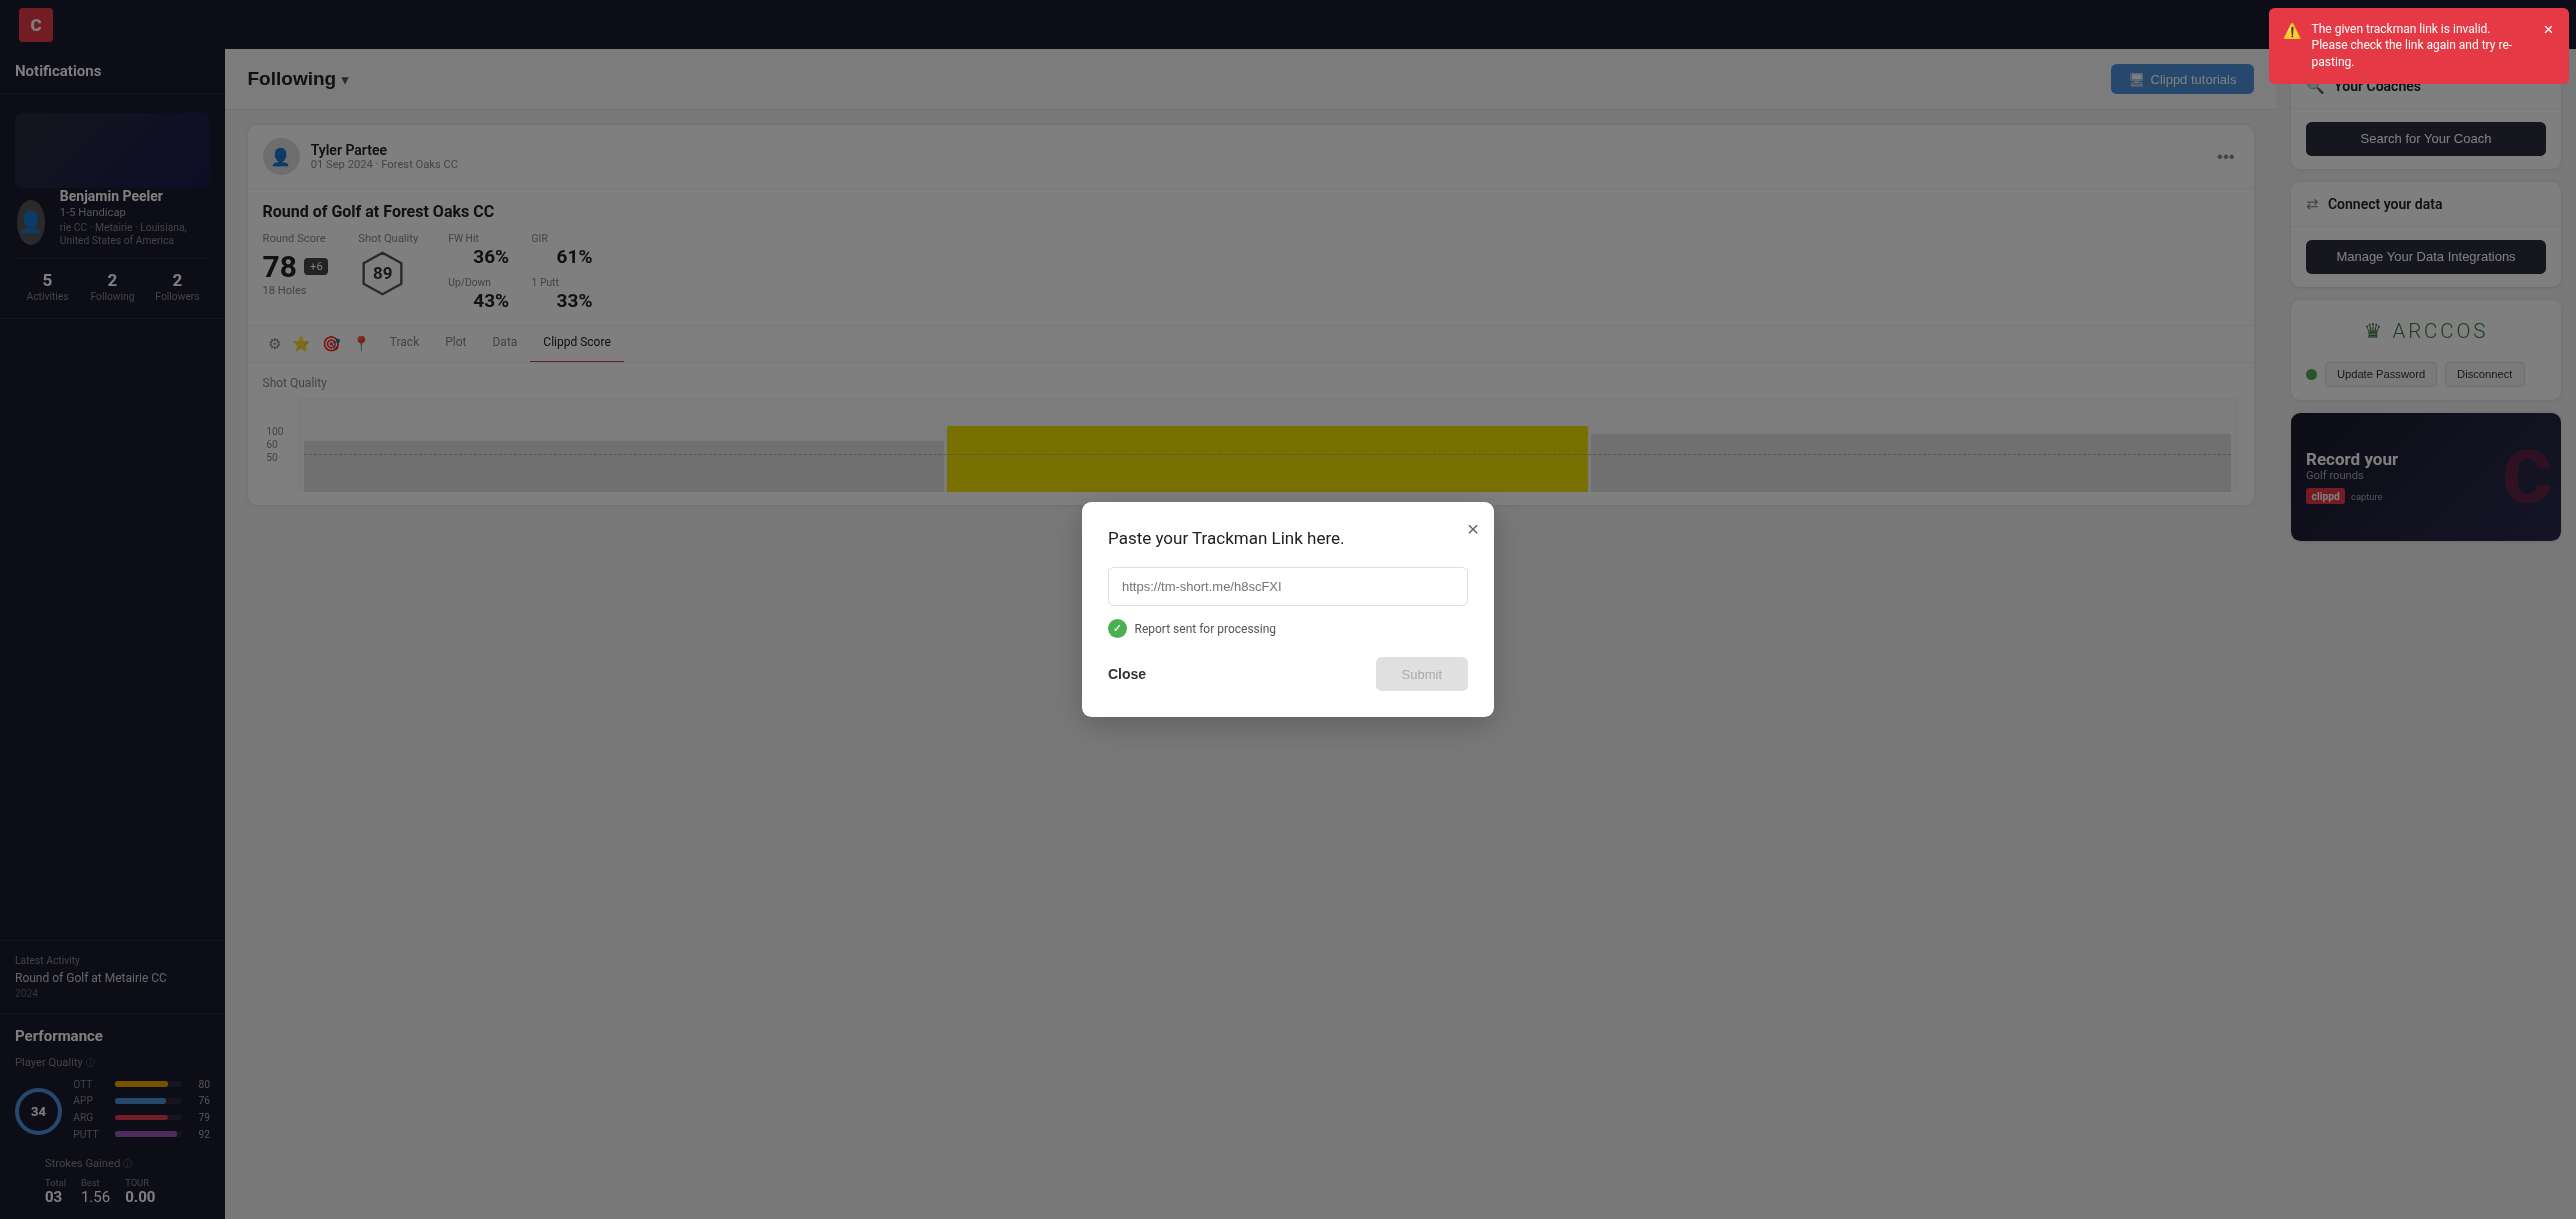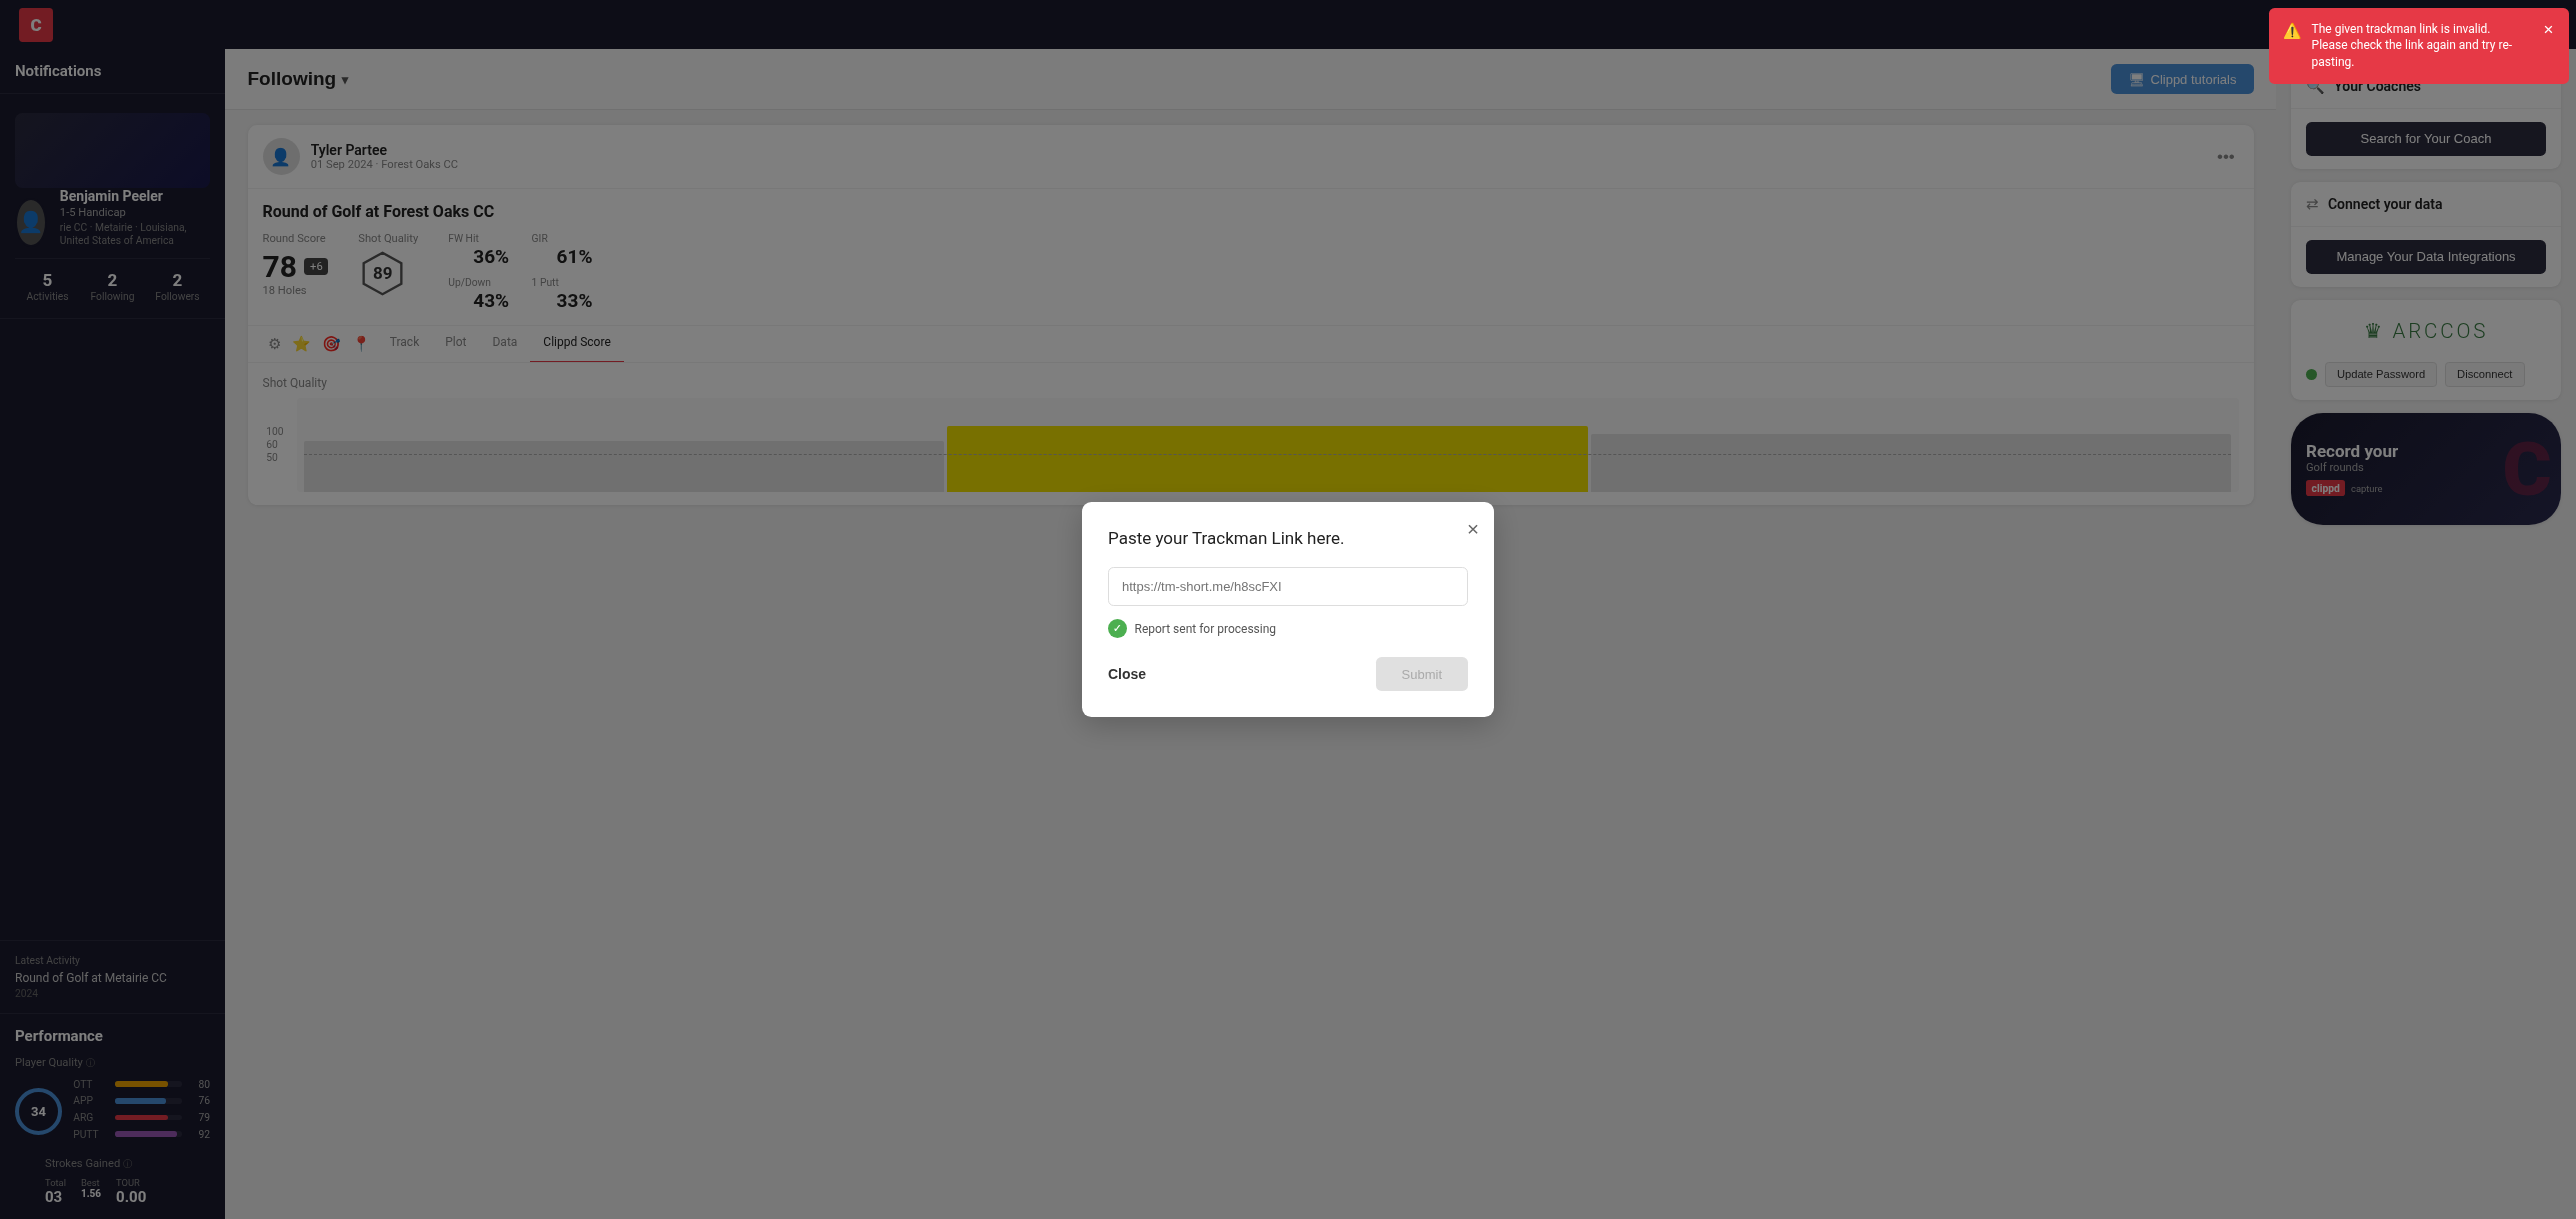--- a/index.html
+++ b/index.html
@@ -232,21 +232,21 @@
       display: flex; gap: 7.5px; padding: 0 15px 13px; align-items: center;
     }
     .connected-dot {
       width: 11.2px; height: 11.2px; background: #4caf50; border-radius: 50%;
     }
     .arccos-action-btn {
       background: #f5f5f5; border: 0.9px solid #ddd; border-radius: 3.7px;
       padding: 5.6px 11.2px; font-size: 11.2px; cursor: pointer; color: #333;
     }
     .record-widget {
-      position: relative; overflow: hidden; height: 112px; border-radius: 32px;
+      position: relative; overflow: hidden; height: 128px;
     }
     .record-bg {
       width: 100%; height: 100%;
       background: linear-gradient(135deg, #1a1a2e 0%, #2a2a4e 100%);
       display: flex; align-items: center; padding: 15px;
     }
     .record-text h3 { font-size: 17px; font-weight: 700; color: #fff; }
     .record-text p { font-size: 11.2px; color: #aaa; }
     .clippd-c {
       position: absolute; right: 9.4px; top: 50%; transform: translateY(-50%);
@@ -424,21 +424,21 @@
         <div style="font-size:11.2px;color:#888;margin-bottom:5.6px;">
           Strokes Gained <span style="font-size:9.4px;color:#666;">ⓘ</span>
         </div>
         <div style="display:flex;gap:15px;">
           <div>
             <div style="font-size:9.4px;color:#888;">Total</div>
             <div style="font-size:15px;font-weight:700;color:#fff;">03</div>
           </div>
           <div>
             <div style="font-size:9.4px;color:#888;">Best</div>
-            <div style="font-size:10px;font-weight:700;color:#fff;">1.56</div>
+            <div style="font-size:15px;font-weight:400;color:#fff;">1.56</div>
           </div>
           <div>
             <div style="font-size:9.4px;color:#888;">TOUR</div>
             <div style="font-size:15px;font-weight:700;color:#fff;">0.00</div>
           </div>
         </div>
       </div>
     </div>
   </aside>
 

